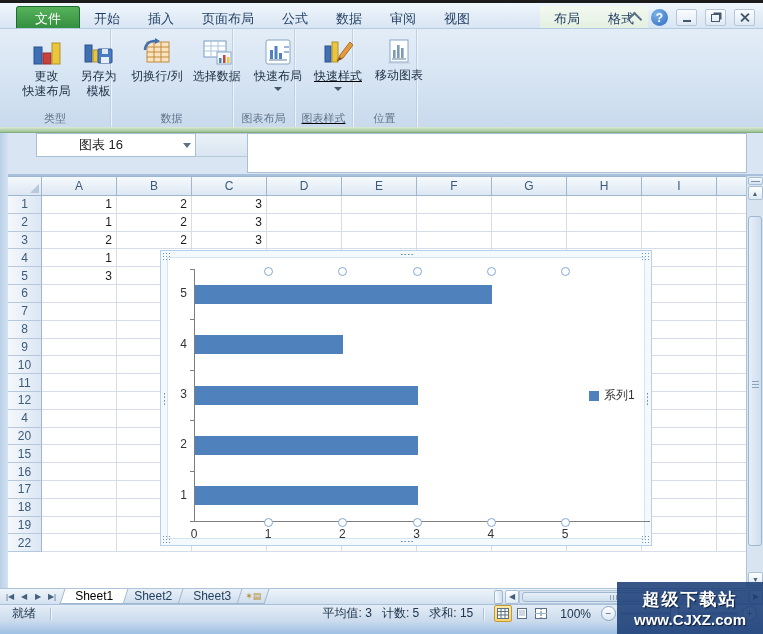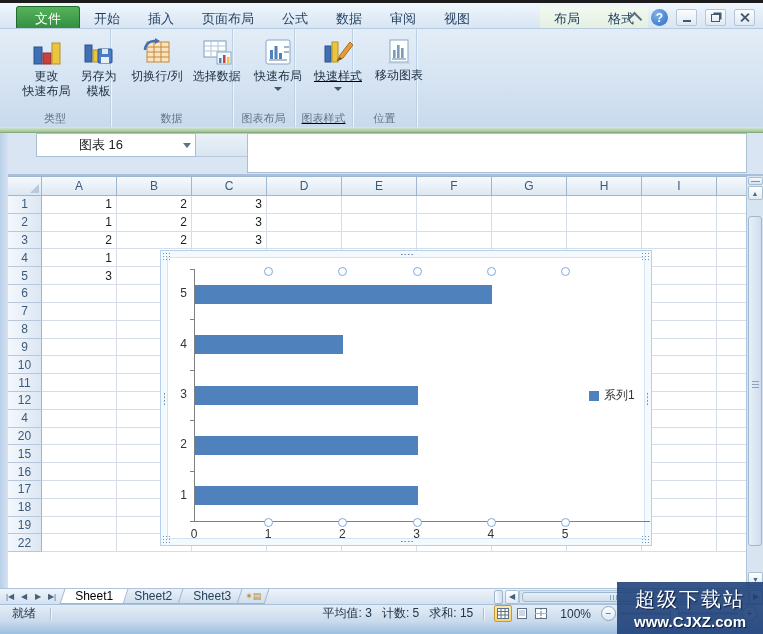--- a/index.html
+++ b/index.html
@@ -133,21 +133,21 @@
   .zbtn{width:13px;height:13px;border-radius:50%;border:1px solid #8ba6c2;background:linear-gradient(#fdfeff,#dde9f5);
         display:flex;align-items:center;justify-content:center;font-size:10px;color:#44607c;line-height:1;}
   .ztrack{position:relative;width:118px;height:3px;background:#aabfd6;border-radius:2px;}
   .zthumb{position:absolute;left:50px;top:-5px;width:7px;height:13px;background:linear-gradient(#fdfeff,#d7e4f2);
           border:1px solid #8ba6c2;border-radius:2px;}
   
   .bottomedge{position:absolute;left:0;top:622px;width:763px;height:12px;background:linear-gradient(#c7d9ec,#9dbfe2);}
   .sideedge{position:absolute;top:133px;width:8px;height:489px;background:linear-gradient(90deg,#b9cfe8,#d4e2f2);left:0;}
   .watermark{position:absolute;right:0;bottom:0;width:146px;height:52px;z-index:10;
              background:rgba(27,62,118,0.88);color:#fff;display:flex;flex-direction:column;align-items:center;justify-content:center;}
-  .watermark .w1{font-size:20px;font-weight:normal;letter-spacing:2px;text-shadow:1px 1px 1px #0a1c3a;}
+  .watermark .w1{font-size:17px;font-weight:bold;letter-spacing:2px;text-shadow:1px 1px 1px #0a1c3a;}
   .watermark .w2{font-size:15px;font-weight:bold;text-shadow:1px 1px 1px #0a1c3a;}
 </style>
 </head>
 <body>
 
 <div class="window">
 
   <div class="tabrow">
     <div class="tabs">
       <div class="tab file">文件</div>

